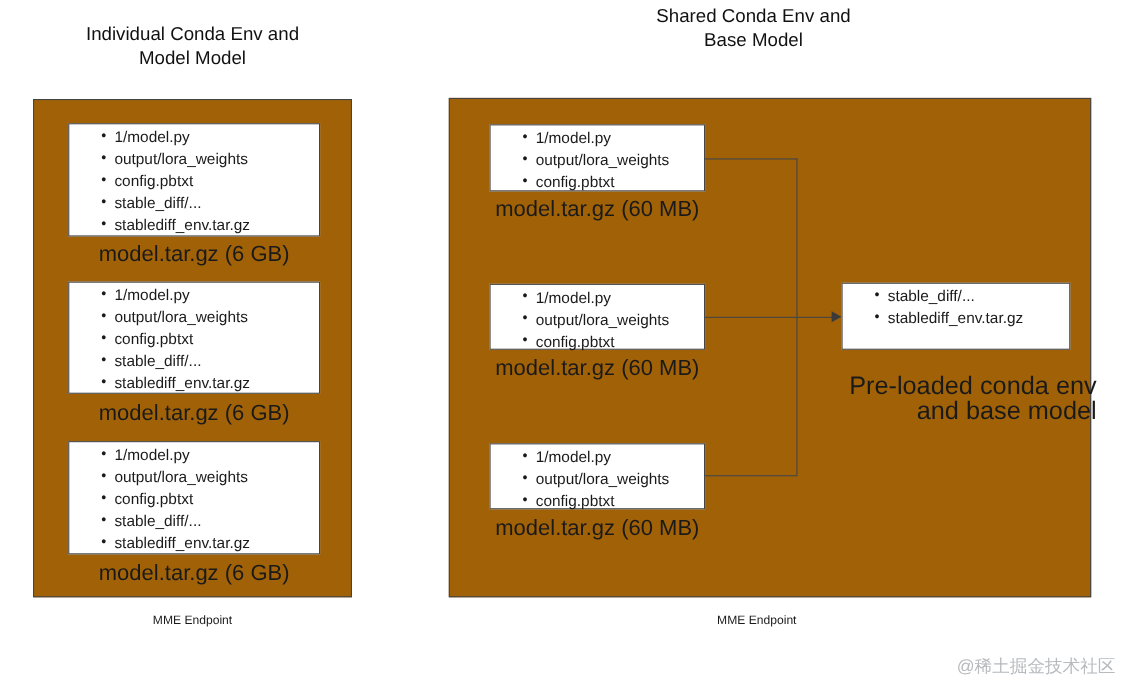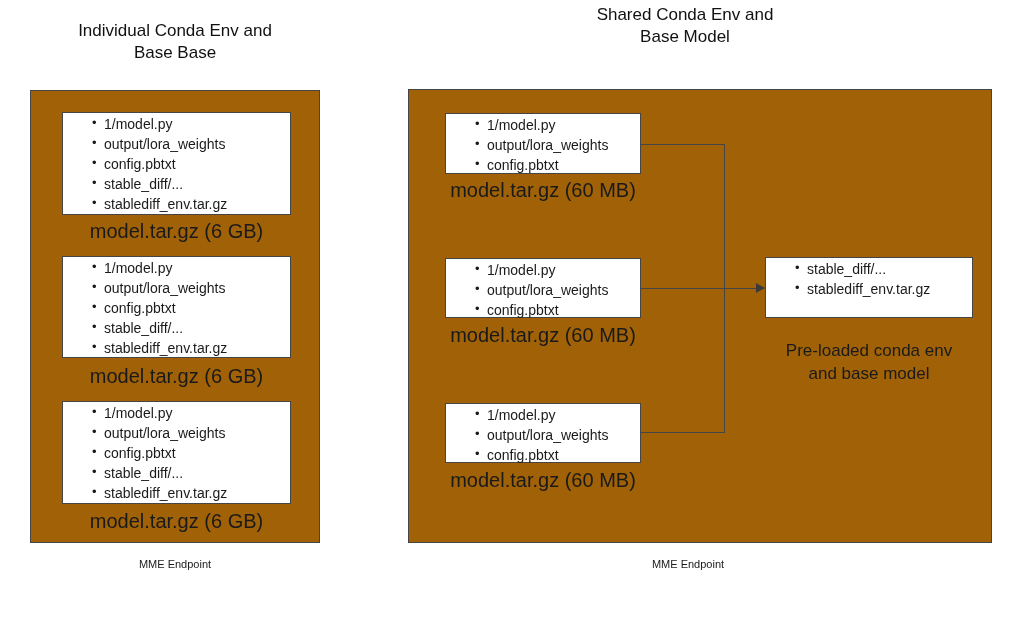--- a/index.html
+++ b/index.html
@@ -13,21 +13,21 @@
     white-space:pre-line;color:#111;
   }
   .container{position:absolute;border:1px solid #454545;background:#a16207;}
   .filebox{position:absolute;border:1px solid #454545;background:#ffffff;}
   ul.filelist{margin:0;padding:1px 0 0 29px;list-style:none;font-size:14px;line-height:20px;}
   ul.filelist li{position:relative;padding-left:12px;white-space:nowrap;}
   ul.filelist li::before{content:"\2022";position:absolute;left:0;top:-1px;font-size:13px;}
   .filelist-pad{padding-top:9px;}
   .boxlabel{position:absolute;text-align:center;font-size:20px;white-space:nowrap;}
   .endpoint{position:absolute;text-align:center;font-size:11px;}
-  .caption{position:absolute;text-align:center;font-size:17px;line-height:23px;white-space:pre-line;}
+  .caption{position:absolute;text-align:right;font-size:23px;line-height:23px;white-space:pre-line;}
   .hline{position:absolute;height:1px;background:#454545;}
   .vline{position:absolute;width:1px;background:#454545;}
   .arrowhead{
     position:absolute;width:0;height:0;
     border-left:9px solid #3a3a3a;border-top:5px solid transparent;border-bottom:5px solid transparent;
   }
   .watermark{position:absolute;right:10px;bottom:6px;font-size:16px;color:#b7bbbe;}
 
   
   .lp-title{left:30px;top:20px;width:290px;}
@@ -57,21 +57,21 @@
   .rp-sharedbox{left:356px;top:167px;width:208px;height:61px;}
   .rp-caption{left:332px;top:249px;width:256px;}
   .rp-endpoint{left:408px;top:558px;width:560px;}
 </style>
 </head>
 <body>
 
 <div class="canvas">
 
   <div class="title lp-title">Individual Conda Env and
-Base Base</div>
+Model Model</div>
 
   <div class="container lp-container">
 
     <div class="filebox lp-box1">
       <ul class="filelist">
         <li>1/model.py</li>
         <li>output/lora_weights</li>
         <li>config.pbtxt</li>
         <li>stable_diff/...</li>
         <li>stablediff_env.tar.gz</li>
@@ -149,14 +149,15 @@
         <li>stablediff_env.tar.gz</li>
       </ul>
     </div>
     <div class="caption rp-caption">Pre-loaded conda env
 and base model</div>
 
   </div>
 
   <div class="endpoint rp-endpoint">MME Endpoint</div>
 
+  <div class="watermark">@稀土掘金技术社区</div>
 
 </div>
 
 </body></html>

